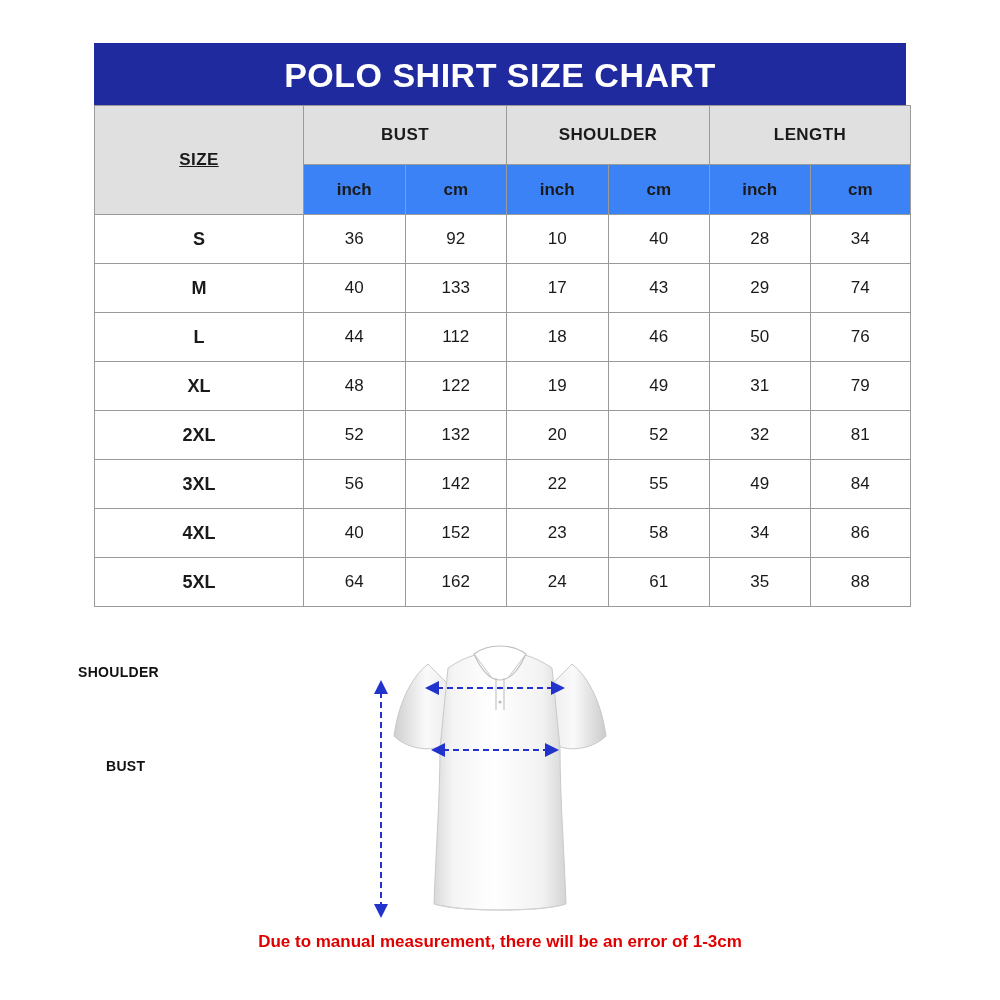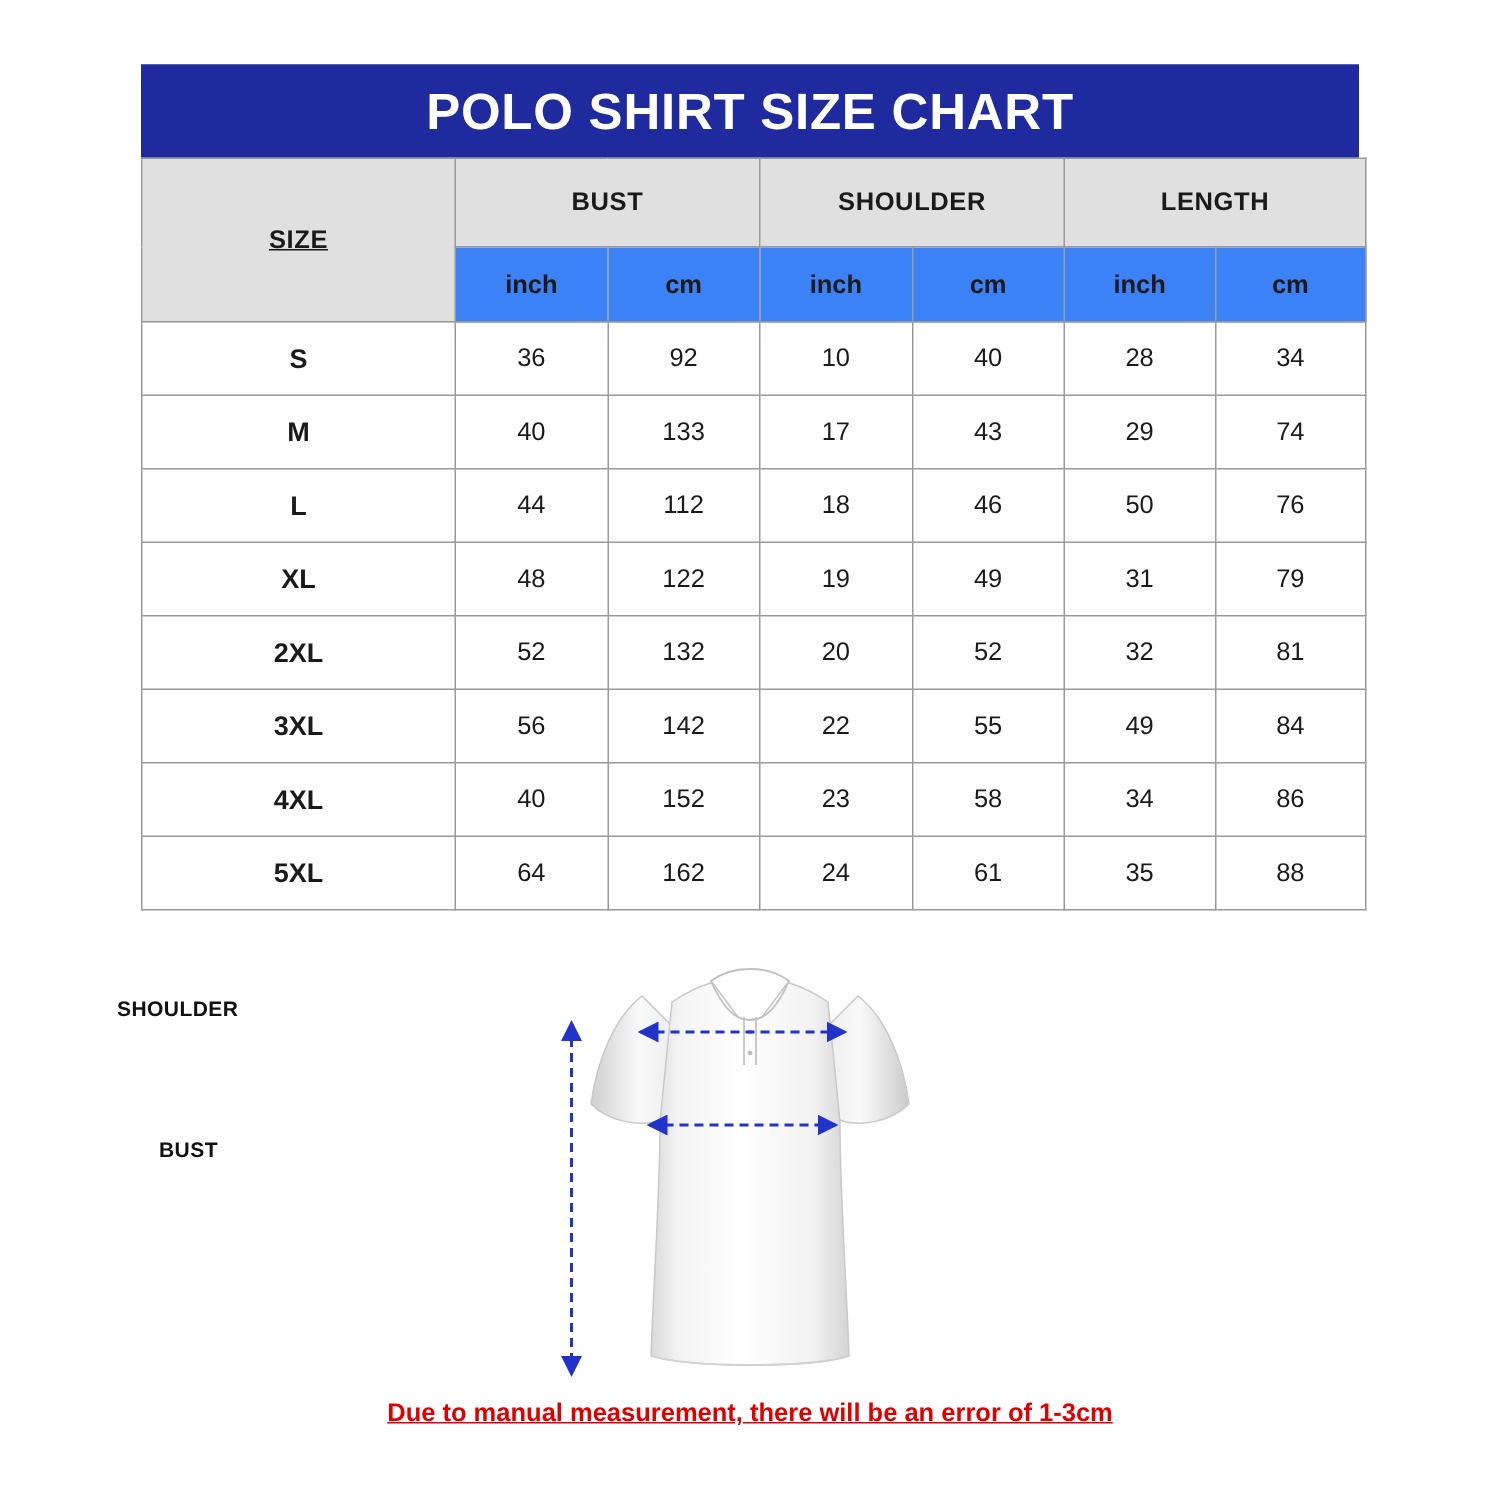--- a/index.html
+++ b/index.html
@@ -124,21 +124,20 @@
 
   .footnote {
     position: absolute;
     left: 0;
     top: 932px;
     width: 1000px;
     text-align: center;
     color: #e00000;
     font-size: 17px;
     font-weight: bold;
-    text-decoration: underline;
   }
 </style>
 </head>
 <body>
 
 <div class="page">
 
   <div class="chart-wrap">
 
     <div class="chart-title">POLO SHIRT SIZE CHART</div>

